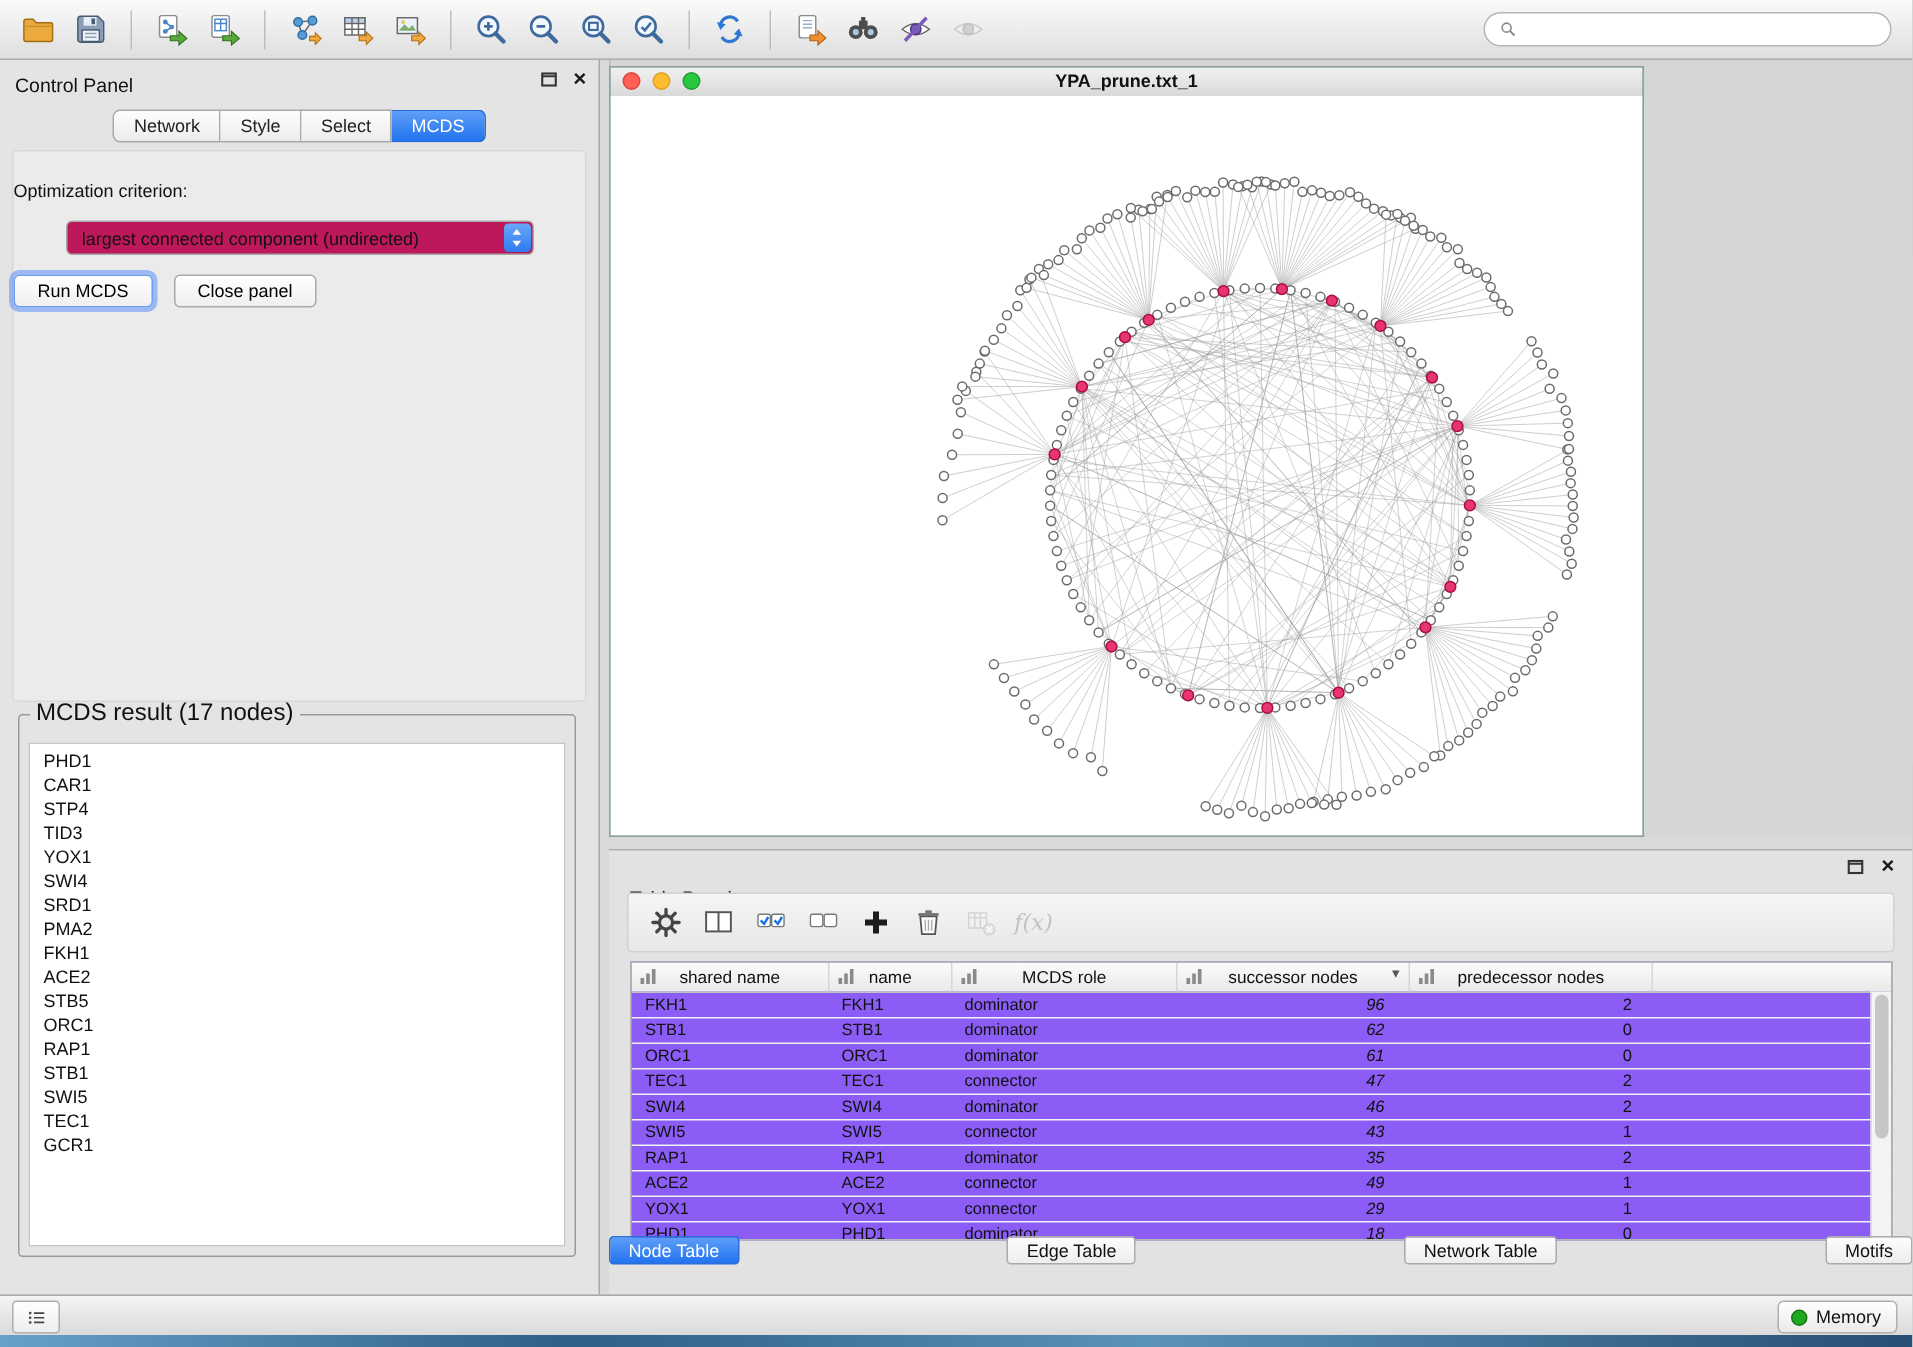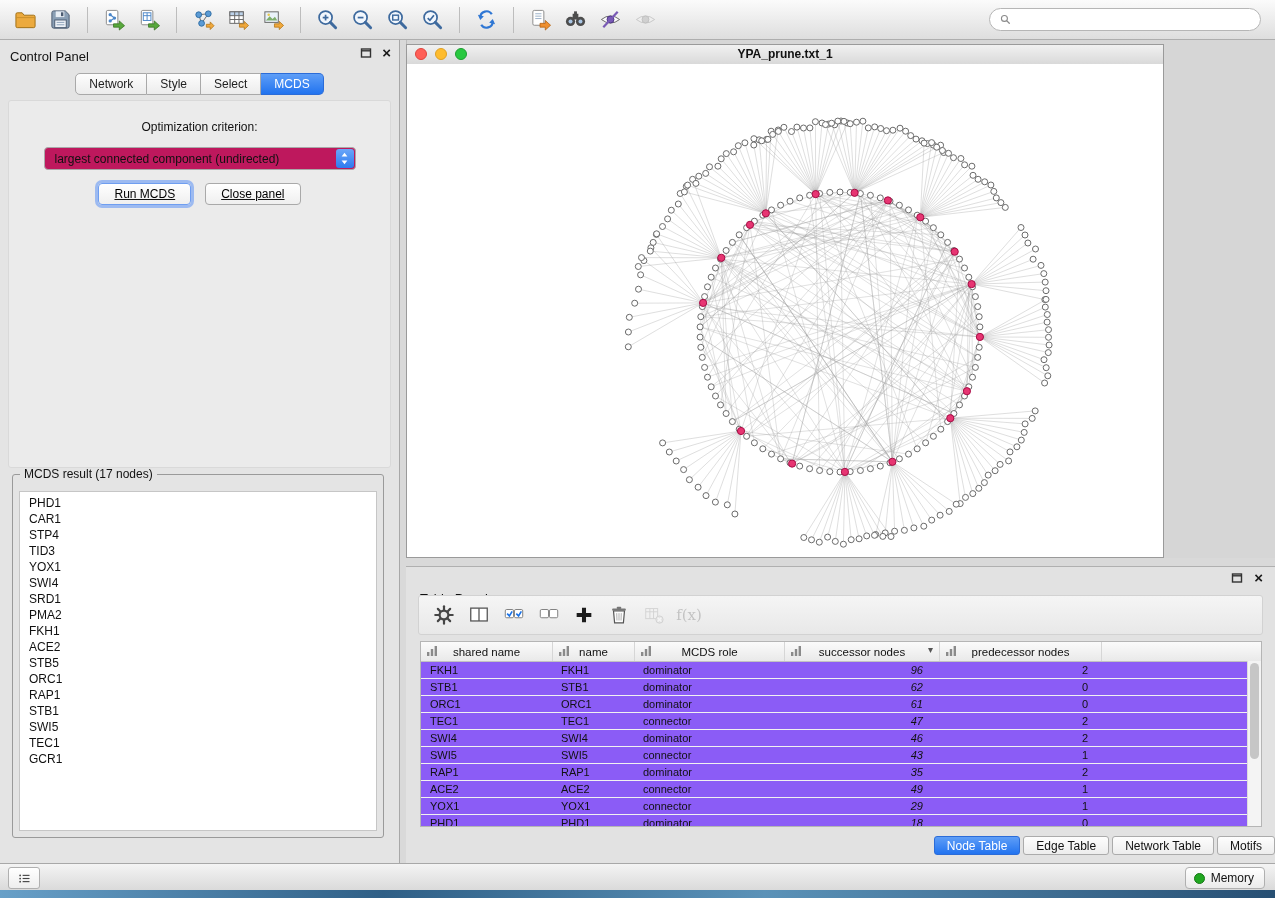--- a/index.html
+++ b/index.html
@@ -8,21 +8,21 @@
 
   
   .toolbar{position:absolute;top:0;left:0;right:0;height:40px;
            background:linear-gradient(#fbfbfb,#dedede);border-bottom:1px solid #aeaeae;
            display:flex;align-items:center;padding:0 10px;box-sizing:border-box;}
   .tb-group{display:flex;align-items:center;gap:4px;}
   .tb-btn{width:31px;height:30px;display:flex;align-items:center;justify-content:center;border-radius:4px;}
   .tb-btn svg{width:23px;height:23px;}
   .tb-btn.disabled{opacity:.45;}
   .tb-sep{width:1px;height:26px;background:#bdbdbd;margin:0 7px;}
-  .fx-label{font-family:"DejaVu Serif","Liberation Serif",serif;font-size:15px;color:#8f8f8f;}
+  .fx-label{font-family:"DejaVu Serif","Liberation Serif",serif;font-style:italic;font-size:15px;color:#8f8f8f;}
   .searchbox{position:absolute;right:14px;top:8px;width:272px;height:23px;background:#fff;
              border:1px solid #b6b6b6;border-radius:12px;display:flex;align-items:center;
              padding:0 9px;gap:6px;box-sizing:border-box;}
   .searchbox svg{width:13px;height:13px;flex:0 0 auto;}
   .searchbox input{border:none;outline:none;flex:1;font-size:12px;background:transparent;font-family:inherit;}
 
   
   .control-panel{position:absolute;left:0;top:40px;width:400px;height:823px;background:#e4e4e4;
                  border-right:1px solid #a8a8a8;box-sizing:border-box;}
   .cp-header{position:relative;height:32px;}
@@ -31,44 +31,44 @@
   .float-ic svg{width:12px;height:12px;display:block;}
   .close-ic{font-size:15px;font-weight:bold;line-height:12px;color:#1a1a1a;}
   .cp-tabs{position:absolute;left:0;right:0;top:33px;display:flex;justify-content:center;}
   .cp-tab{font-size:12px;padding:3px 13px;background:linear-gradient(#fdfdfd,#ececec);
           border:1px solid #a9a9a9;border-left:none;color:#222;}
   .cp-tab:first-child{border-left:1px solid #a9a9a9;border-radius:5px 0 0 5px;}
   .cp-tab:last-child{border-radius:0 5px 5px 0;}
   .cp-tab.active{background:linear-gradient(#5e9ef7,#2173ef);color:#fff;border-color:#2b6cd8;}
   .cp-content{position:absolute;left:8px;right:8px;top:60px;height:366px;background:#ebebeb;
               border:1px solid #d9d9d9;border-radius:3px;}
-  .crit-label{margin-top:19px;text-align:center;font-size:12px;}
+  .crit-label{margin-top:19px;text-align:left;font-size:12px;}
   .dropdown{margin:13px auto 0;width:312px;height:23px;background:#be185d;border:1px solid #a9a9a9;
             border-radius:4px;position:relative;box-sizing:border-box;}
   .dropdown-value{position:absolute;left:10px;top:4px;font-size:12px;white-space:nowrap;}
   .dropdown-stepper{position:absolute;right:1px;top:1px;bottom:1px;width:18px;border-radius:3px;
                     background:linear-gradient(#6aa6f8,#2d7bf0);display:flex;align-items:center;justify-content:center;}
   .dropdown-stepper svg{width:9px;height:15px;}
-  .btn-row{margin-top:13px;display:flex;justify-content:center;gap:14px;text-decoration:underline;}
+  .btn-row{margin-top:13px;display:flex;gap:14px;}
   .btn{font-size:12px;height:22px;padding:0 15px;background:linear-gradient(#ffffff,#efefef);
        border:1px solid #a9a9a9;border-radius:4px;line-height:20px;box-sizing:border-box;}
   .btn.focus{box-shadow:0 0 0 3px rgba(77,138,247,.5);border-color:#6f9ef0;}
   .mcds-fieldset{position:absolute;left:12px;width:372px;top:427px;height:371px;
                  border:1px solid #9a9a9a;border-radius:3px;margin:0;padding:0;box-sizing:border-box;}
-  .mcds-fieldset legend{font-size:12px;margin-left:7px;padding:0 4px;}
+  .mcds-fieldset legend{font-size:16px;margin-left:7px;padding:0 4px;}
   .mcds-list{position:absolute;left:6px;right:6px;top:10px;bottom:6px;background:#fff;
              border:1px solid #c6c6c6;overflow:hidden;padding-top:3px;}
   .mcds-item{height:16px;line-height:16px;font-size:12px;padding-left:9px;}
 
   
   .v-splitter{position:absolute;left:400px;top:40px;width:6px;height:823px;background:#d9d9d9;border-right:1px solid #bcbcbc;}
   .h-splitter{position:absolute;left:406px;top:558px;width:869px;height:8px;background:#d9d9d9;}
 
   
-  .net-window{position:absolute;left:406px;top:44px;width:758px;height:514px;background:#0f766e;
+  .net-window{position:absolute;left:406px;top:44px;width:690px;height:514px;background:#0f766e;
               border:1px solid #9a9a9a;box-sizing:border-box;}
   .net-titlebar{position:relative;height:19px;background:linear-gradient(#f1f1f1,#d9d9d9);
                 border-bottom:1px solid #b4b4b4;}
   .traffic{position:absolute;left:8px;top:3px;display:flex;gap:8px;}
   .light{width:12px;height:12px;border-radius:50%;box-sizing:border-box;}
   .light.red{background:#ff5f57;border:1px solid #df443d;}
   .light.yellow{background:#febc2e;border:1px solid #dfa023;}
   .light.green{background:#28c840;border:1px solid #1d9e31;}
   .net-title{text-align:center;font-size:12px;font-weight:700;line-height:18px;}
   .net-canvas{position:absolute;left:0;right:0;top:19px;bottom:0;background:#fff;}
@@ -94,21 +94,21 @@
   .sort-ic svg{width:12px;height:12px;display:block;}
   .th-caret{position:absolute;right:6px;top:2px;font-size:10px;color:#555;}
   .c0{width:132px;} .c1{width:82px;} .c2{width:150px;} .c3{width:155px;} .c4{width:162px;}
   .th.filler{flex:1;border-right:none;}
   .trow{display:flex;height:16px;border-bottom:1px solid #f1f1f1;}
   .tcell{font-size:11px;line-height:16px;box-sizing:border-box;white-space:nowrap;overflow:hidden;}
   .tcell.c0{padding-left:9px;} .tcell.c1{padding-left:8px;} .tcell.c2{padding-left:8px;}
   .tcell.c3{text-align:right;padding-right:17px;font-style:italic;} .tcell.c4{text-align:right;padding-right:14px;}
   .scrollbar{position:absolute;right:0;top:19px;bottom:0;width:13px;background:#f4f4f4;border-left:1px solid #ddd;}
   .thumb{position:absolute;left:2px;right:2px;top:2px;height:58%;background:#c6c6c6;border-radius:5px;}
-  .bottom-tabs{position:absolute;left:0;right:0;bottom:8px;display:flex;justify-content:flex-end;gap:3px;}
+  .bottom-tabs{position:absolute;left:0;right:0;bottom:20px;display:flex;justify-content:space-between;gap:3px;}
   .bt-tab{font-size:12px;height:19px;line-height:18px;padding:0 12px;background:linear-gradient(#fdfdfd,#ededed);
           border:1px solid #ababab;border-radius:3px;box-sizing:border-box;}
   .bt-tab.active{background:linear-gradient(#5e9ef7,#2273f0);color:#fff;border-color:#2b6cd8;}
 
   
   .status-bar{position:absolute;left:0;right:0;top:863px;height:27px;
               background:linear-gradient(#f4f4f4,#dadada);border-top:1px solid #a8a8a8;box-sizing:border-box;}
   .sb-left{position:absolute;left:8px;top:3px;width:30px;height:20px;border:1px solid #b0b0b0;border-radius:3px;
            background:linear-gradient(#fff,#eee);display:flex;align-items:center;justify-content:center;}
   .sb-left svg{width:15px;height:15px;}

